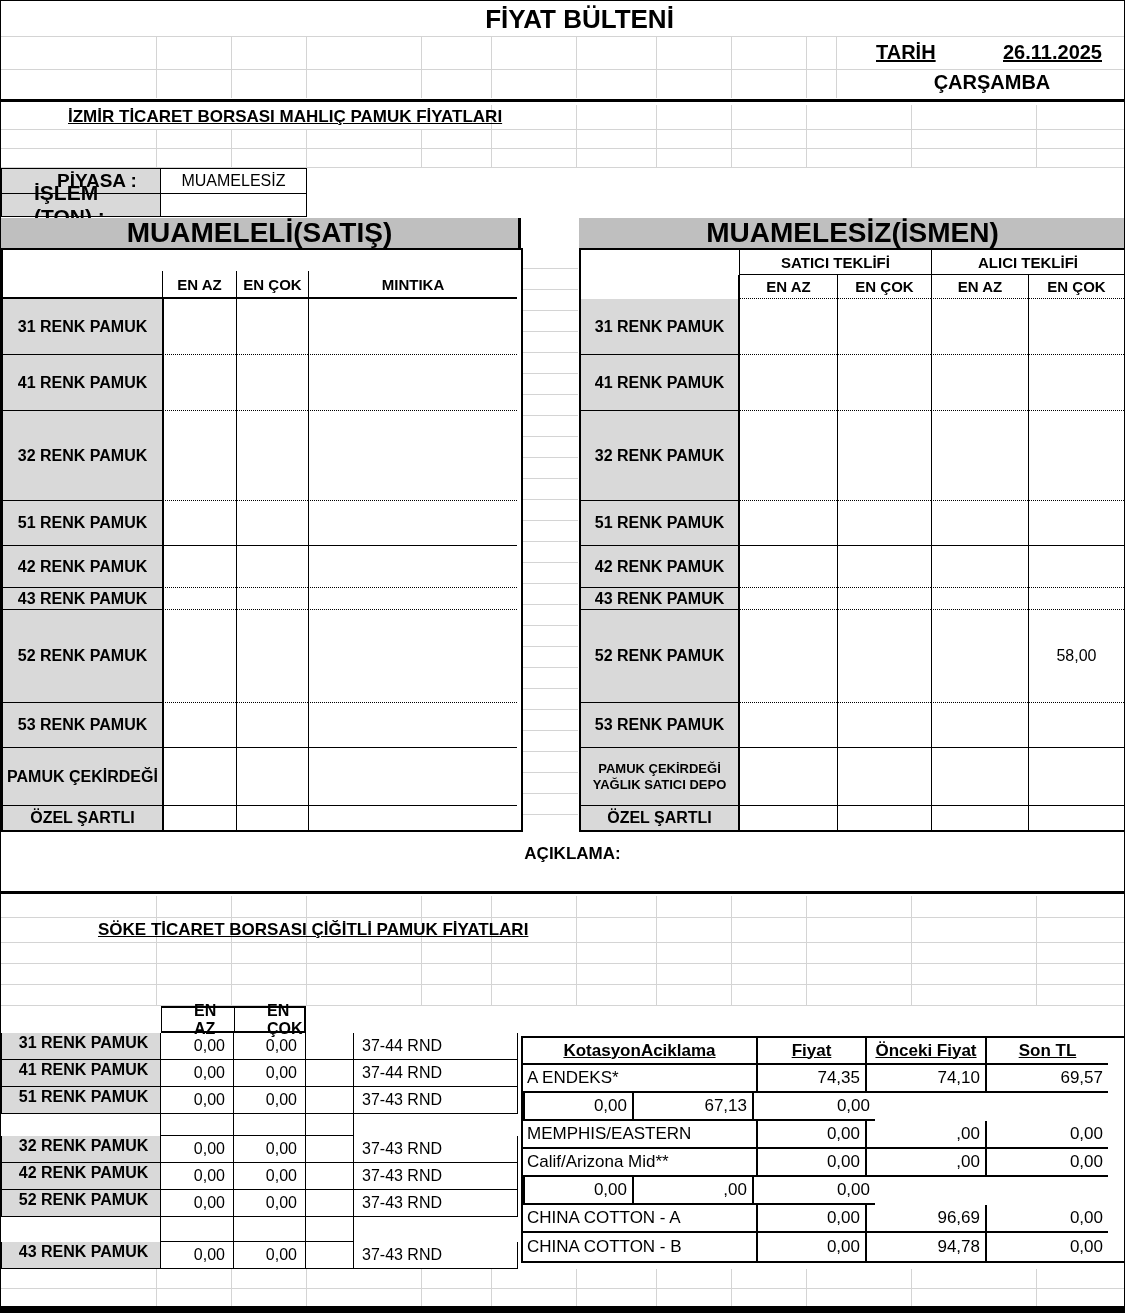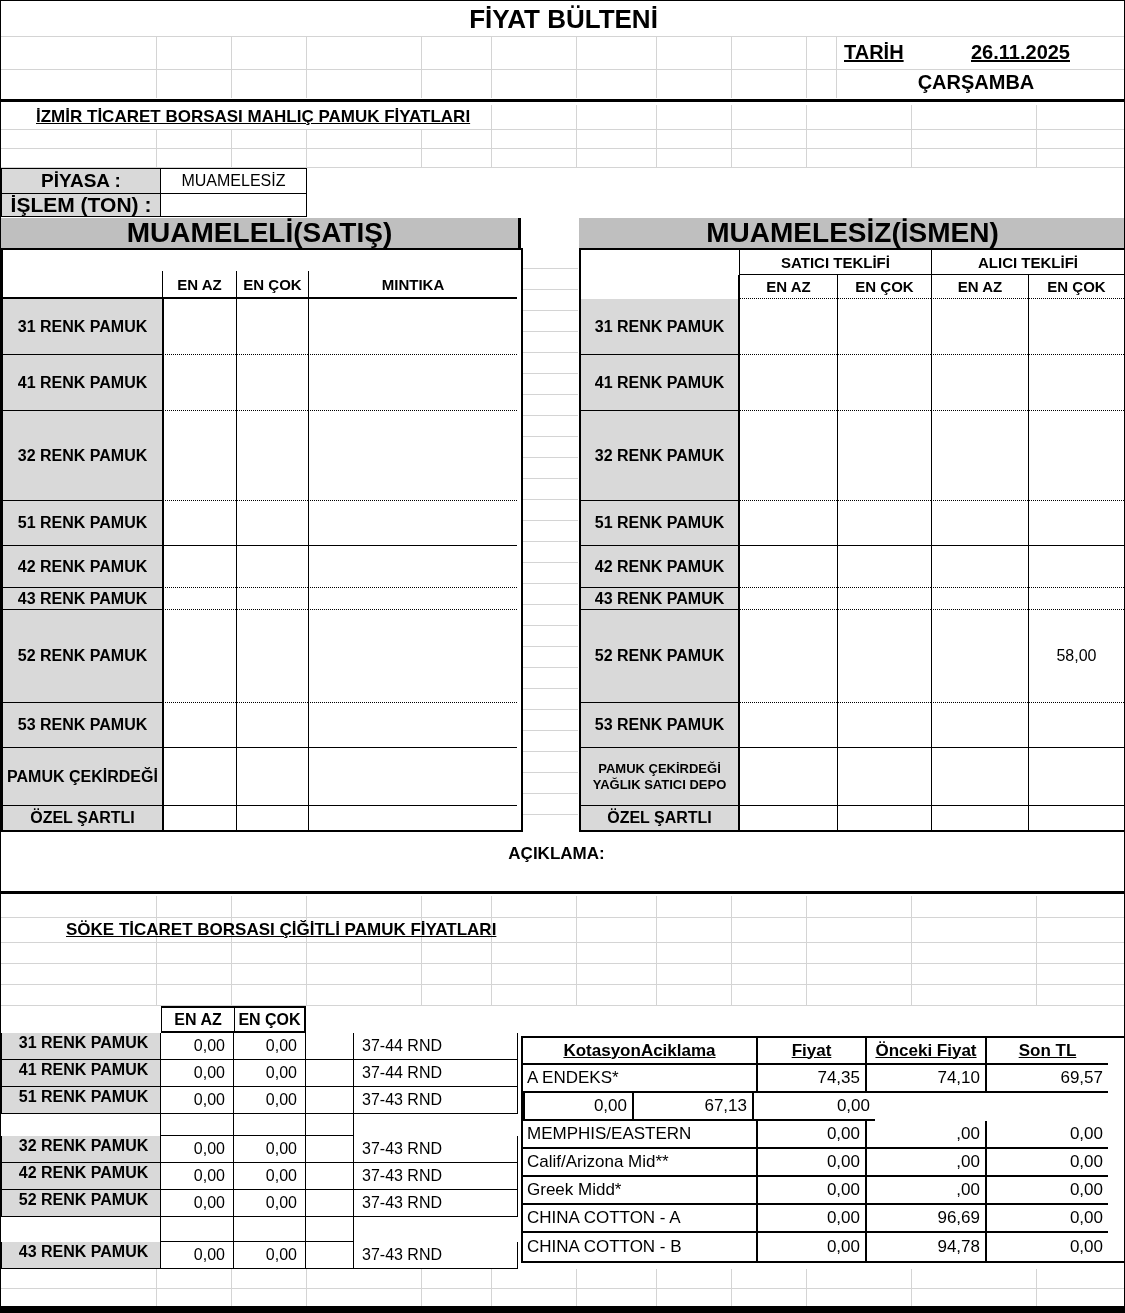--- a/index.html
+++ b/index.html
@@ -1,20 +1,20 @@
 <!DOCTYPE html>
 <html><head>
 <meta charset="utf-8">
 <style>
   html,body{margin:0;padding:0;background:#fff;}
   #page{position:relative;width:1125px;height:1313px;background:#fff;
         font-family:"Liberation Sans",sans-serif;color:#000;
         border:1px solid #000;box-sizing:border-box;overflow:hidden;}
   .abs{position:absolute;box-sizing:border-box;}
-  .b{font-weight:bold;}
+  .b{font-weight:bold;padding-left:32px;}
   .u{text-decoration:underline;}
   .ctr{text-align:center;}
   
   .gl-v{position:absolute;width:1px;background:#d4d4d4;}
   .gl-h{position:absolute;height:1px;background:#d4d4d4;}
   .gapcol{position:absolute;background:
      repeating-linear-gradient(to bottom,#fff 0,#fff 20px,#d4d4d4 20px,#d4d4d4 21px);}
   
   .thick-h{position:absolute;height:3px;background:#000;}
   .thick-v{position:absolute;width:3px;background:#000;}
@@ -487,21 +487,20 @@
       </div>
 
       <div class="trow r3">
         <div class="cell k0 name">Calif/Arizona Mid**</div>
         <div class="cell k1 numv">0,00</div>
         <div class="cell k2 numv">,00</div>
         <div class="cell k3 numv">0,00</div>
       </div>
 
       <div class="trow r4">
-        <div class="cell k0 name">Greek Midd*</div>
         <div class="cell k1 numv">0,00</div>
         <div class="cell k2 numv">,00</div>
         <div class="cell k3 numv">0,00</div>
       </div>
 
       <div class="trow r5">
         <div class="cell k0 name">CHINA COTTON - A</div>
         <div class="cell k1 numv">0,00</div>
         <div class="cell k2 numv">96,69</div>
         <div class="cell k3 numv">0,00</div>

